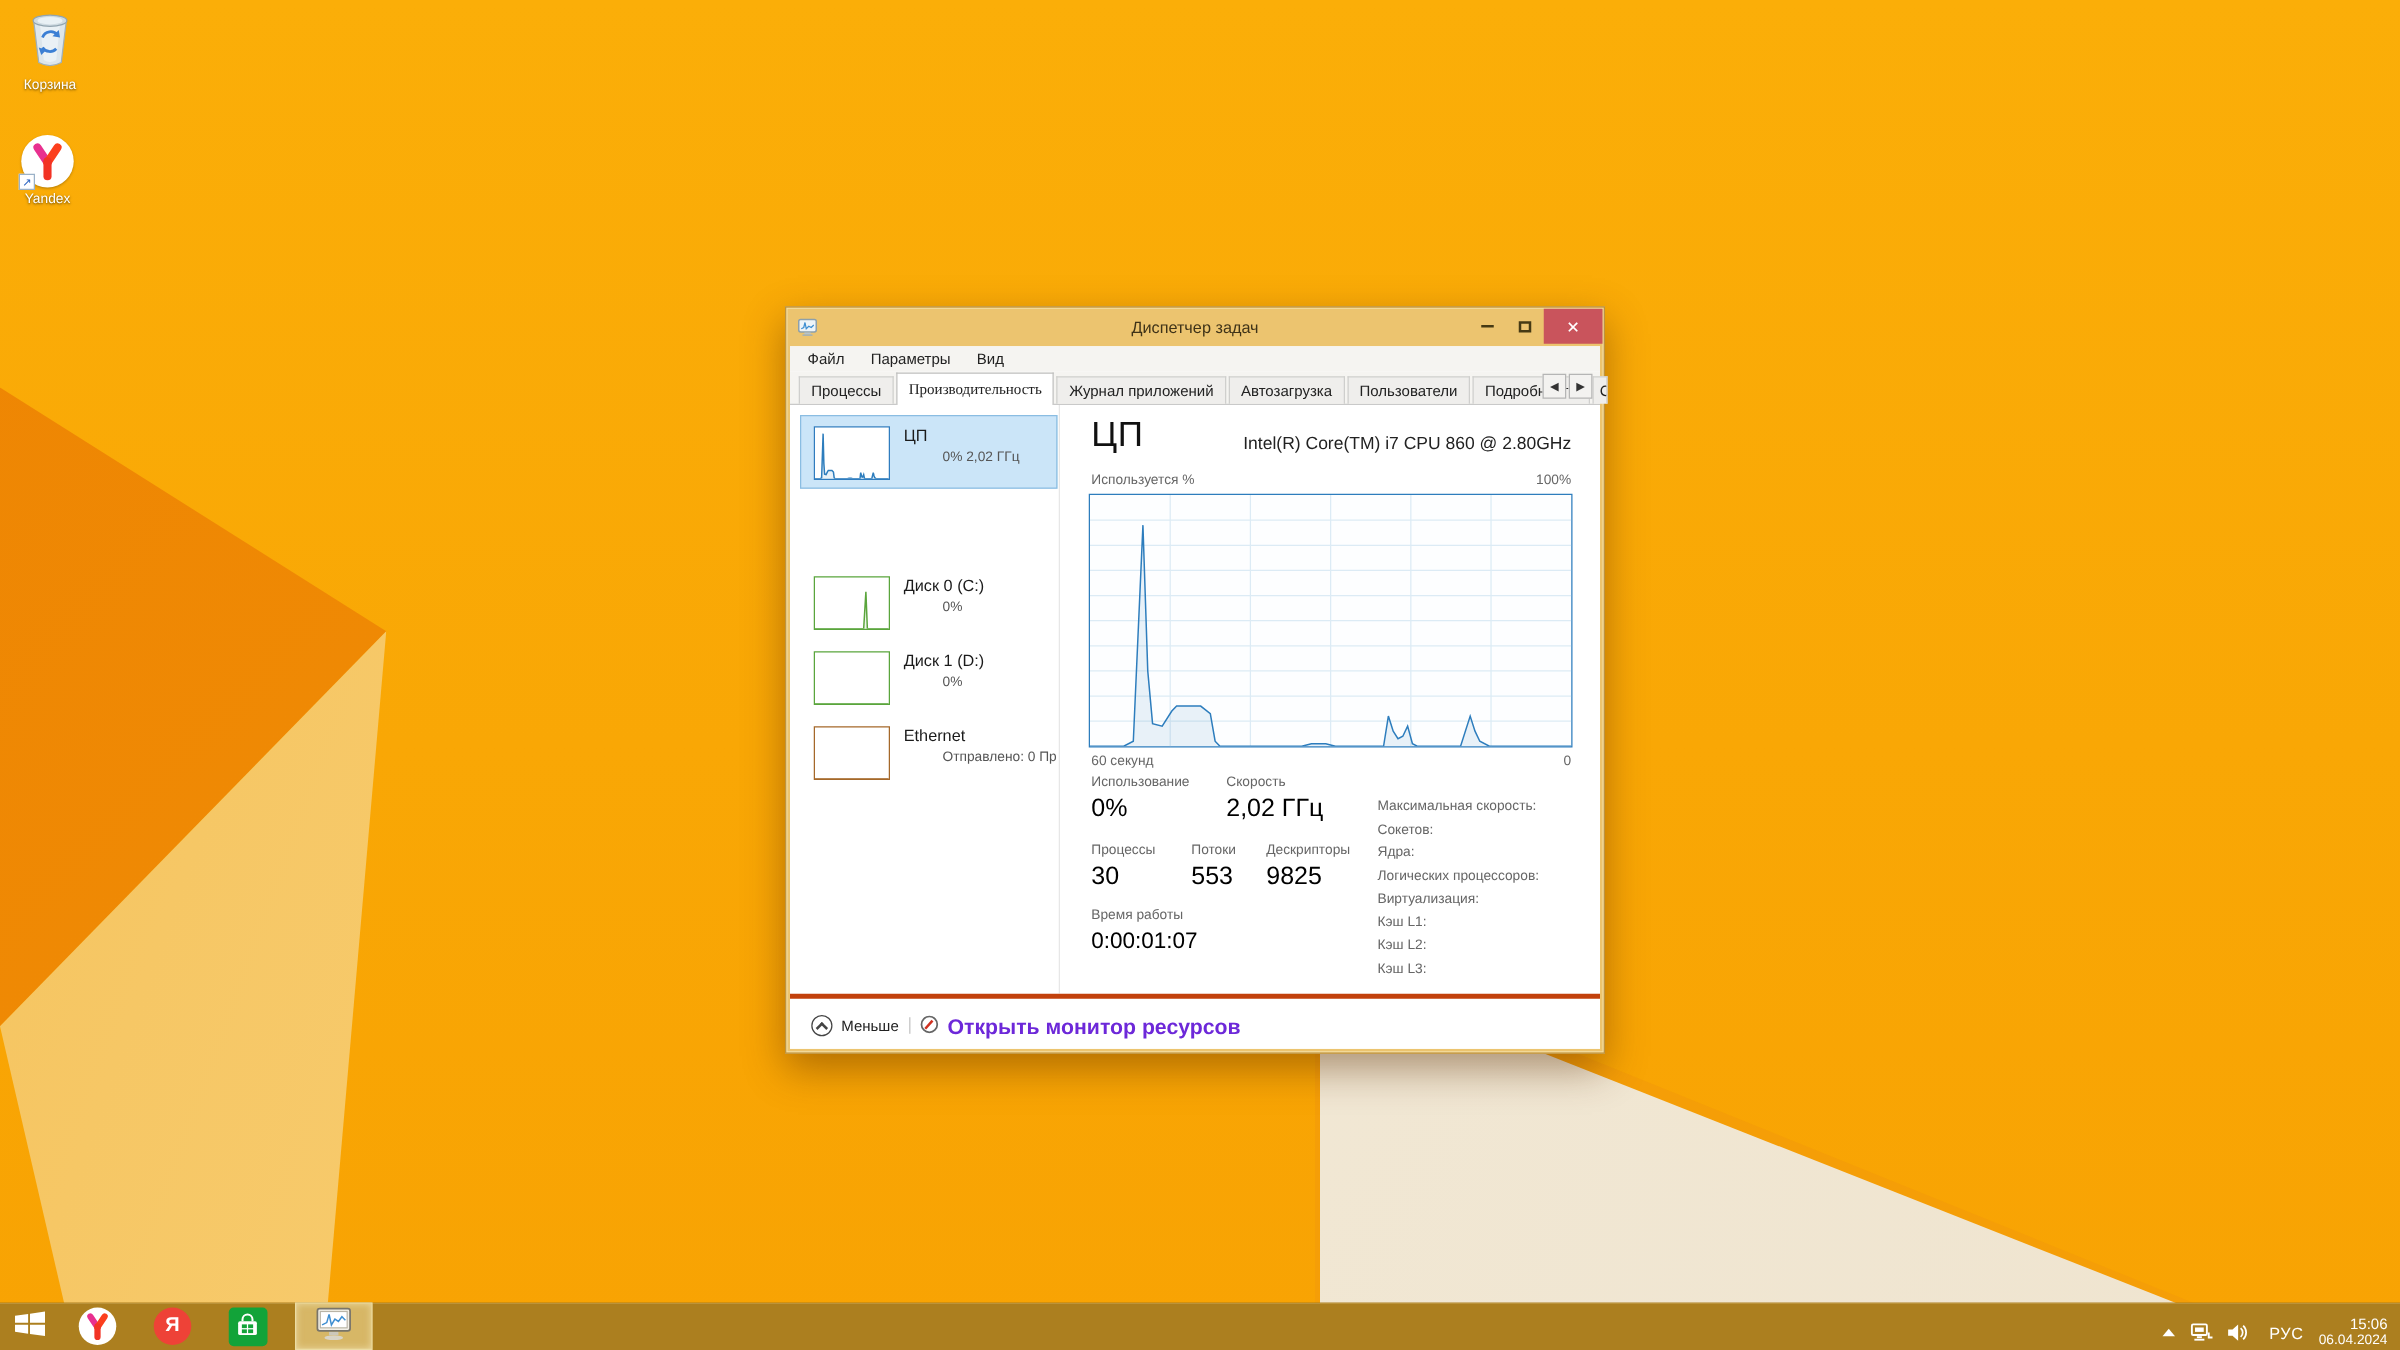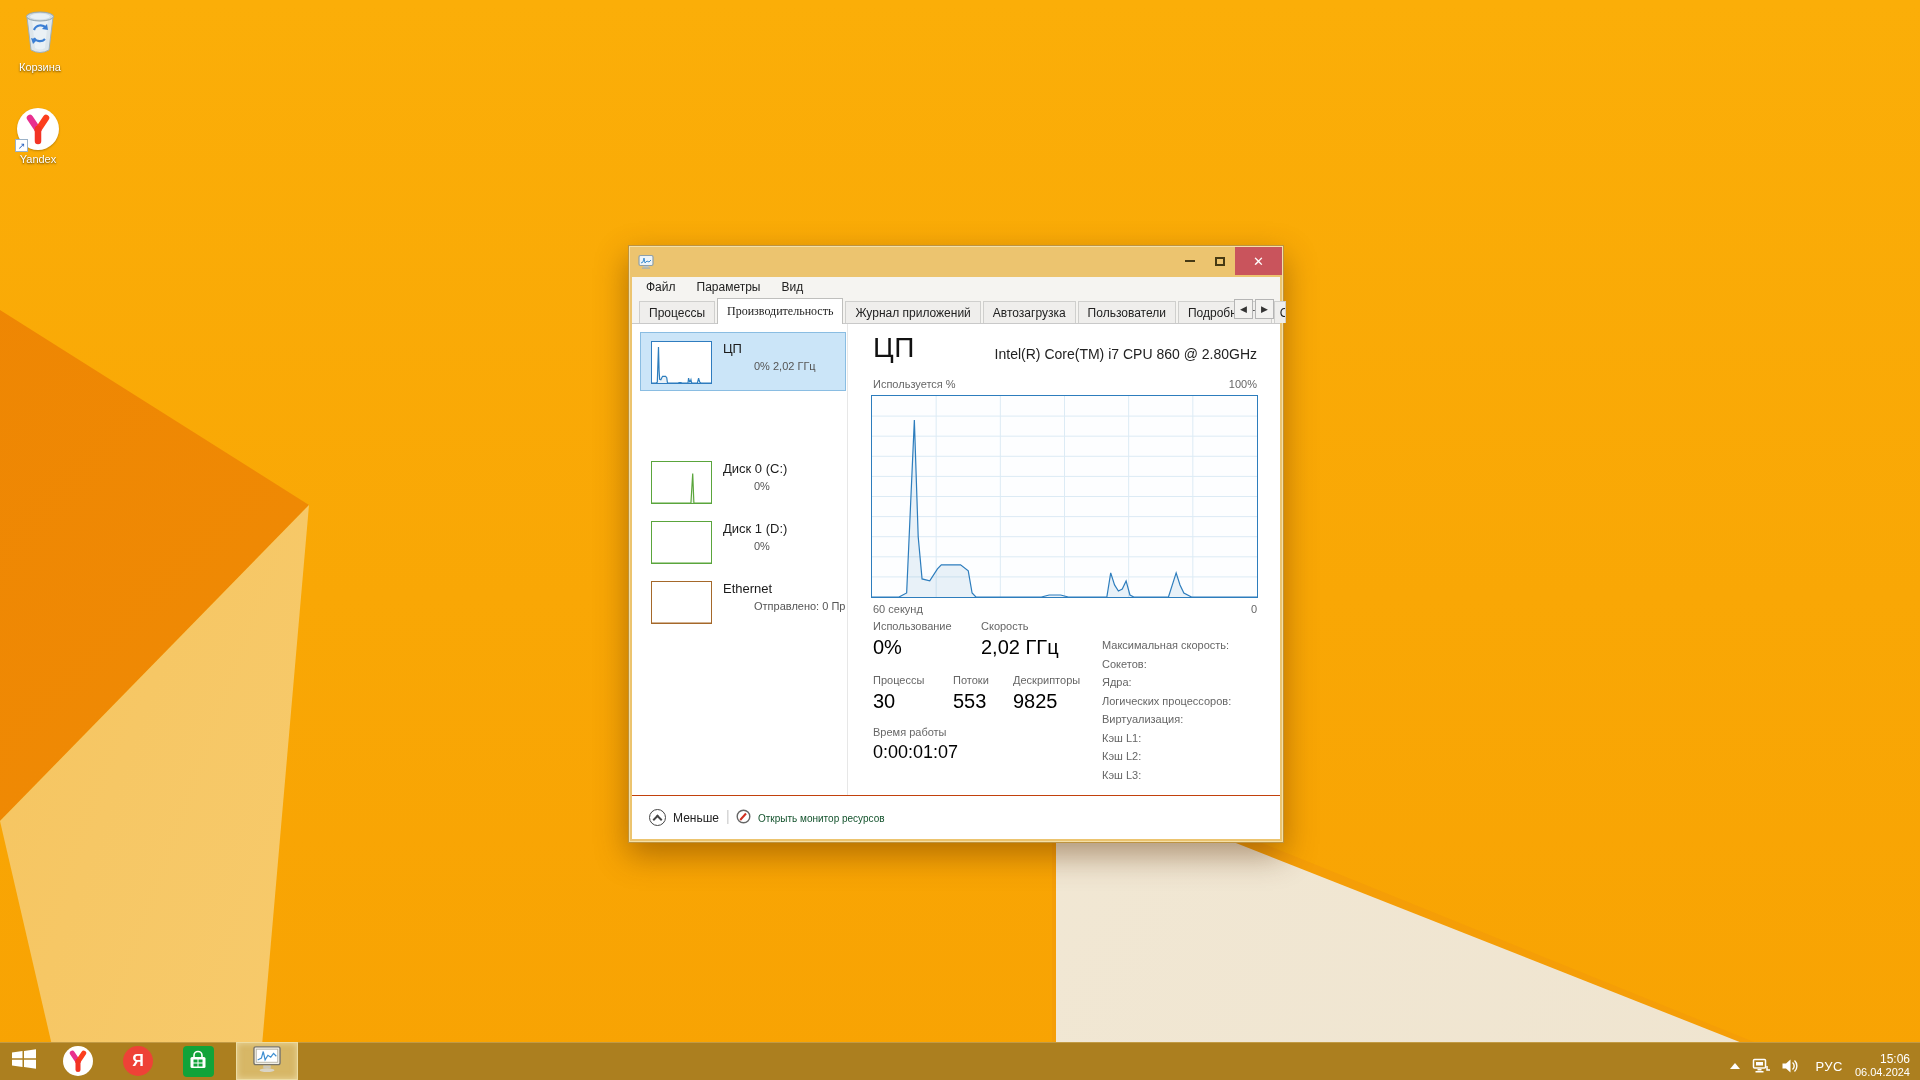--- a/index.html
+++ b/index.html
@@ -80,29 +80,29 @@
   .bigchart svg { display:block; width:100%; height:100%; }
   .chart-botleft { position:absolute; left:241px; top:279px; font-size:11px; color:#666; }
   .chart-botright { position:absolute; right:23px; top:279px; font-size:11px; color:#666; }
 
   .stat-label { position:absolute; font-size:11px; color:#666; white-space:nowrap; }
   .stat-value { position:absolute; font-size:20px; color:#000; white-space:nowrap; }
   .uptime-value { position:absolute; font-size:18px; color:#000; }
   .details { position:absolute; left:470px; top:312px; font-size:11px; color:#666; line-height:18.5px; }
 
   
-  .wfooter { flex:0 0 44px; border-top:1px solid #c2410c; position:relative; background:#fff; }
+  .wfooter { flex:0 0 44px; border-top:4px solid #c2410c; position:relative; background:#fff; }
   .less-btn { position:absolute; left:17px; top:13px; display:flex; align-items:center; }
   .circle-chevron { width:17px; height:17px; border:1px solid #444; border-radius:50%; position:relative; margin-right:7px; }
   .circle-chevron i { position:absolute; left:4px; top:6px; width:7px; height:7px; border-left:2px solid #444;
                       border-top:2px solid #444; transform:rotate(45deg); }
   .less-label { font-size:12px; color:#222; }
   .foot-sep { position:absolute; left:94px; top:12px; color:#ccc; font-size:14px; }
   .resmon { position:absolute; left:104px; top:13px; display:flex; align-items:center; cursor:pointer; }
-  .resmon-link { font-size:10px; color:#14532d; margin-left:7px; }
+  .resmon-link { font-size:17px; color:#6d28d9; margin-left:7px;font-weight:bold; }
 
   
   .taskbar { position:absolute; left:0; top:1042px; width:1920px; height:38px; background:#ac7f1f;
              box-shadow:inset 0 1px 0 rgba(255,235,180,.25); }
   .tb-start { position:absolute; left:0; top:0; width:48px; height:38px; display:flex; align-items:center; justify-content:center; }
   .tb-btn { position:absolute; top:0; width:60px; height:38px; display:flex; align-items:center; justify-content:center; }
   .tb-y { left:48px; } .tb-ya { left:108px; } .tb-store { left:168px; }
   .tb-taskmgr { left:236px; width:62px; background:#d7b766; border:1px solid #ecdca2; box-shadow:inset 0 0 6px rgba(255,250,220,.5); }
   .circle28 { width:30px; height:30px; border-radius:50%; display:flex; align-items:center; justify-content:center; }
   .ya-circle { background:#ee4237; color:#fff; font-size:16px; font-weight:bold; }
@@ -158,20 +158,21 @@
   <div class="window">
     <div class="titlebar">
       <span class="ticon">
         <svg width="16" height="16" viewBox="0 0 16 16">
           <rect x="1" y="1.5" width="14" height="10" rx="1.5" fill="#eef4f8" stroke="#8da0ab" stroke-width="1.2"></rect>
           <polyline points="3,9 5,8 6,4 7,9 9,7 11,8 13,6" fill="none" stroke="#3f8fd1" stroke-width="1"></polyline>
           <rect x="5.5" y="12" width="5" height="1.5" fill="#b7c4cc"></rect>
           <rect x="4" y="13.5" width="8" height="1.2" fill="#9fb0ba"></rect>
         </svg>
       </span>
+      <div class="title-text">Диспетчер задач</div>
       <div class="caption">
         <div class="cap-btn cap-min">
             <i></i>
           </div>
         <div class="cap-btn cap-max">
             <i></i>
           </div>
         <div class="cap-btn cap-close">✕</div>
       </div>
     </div>

